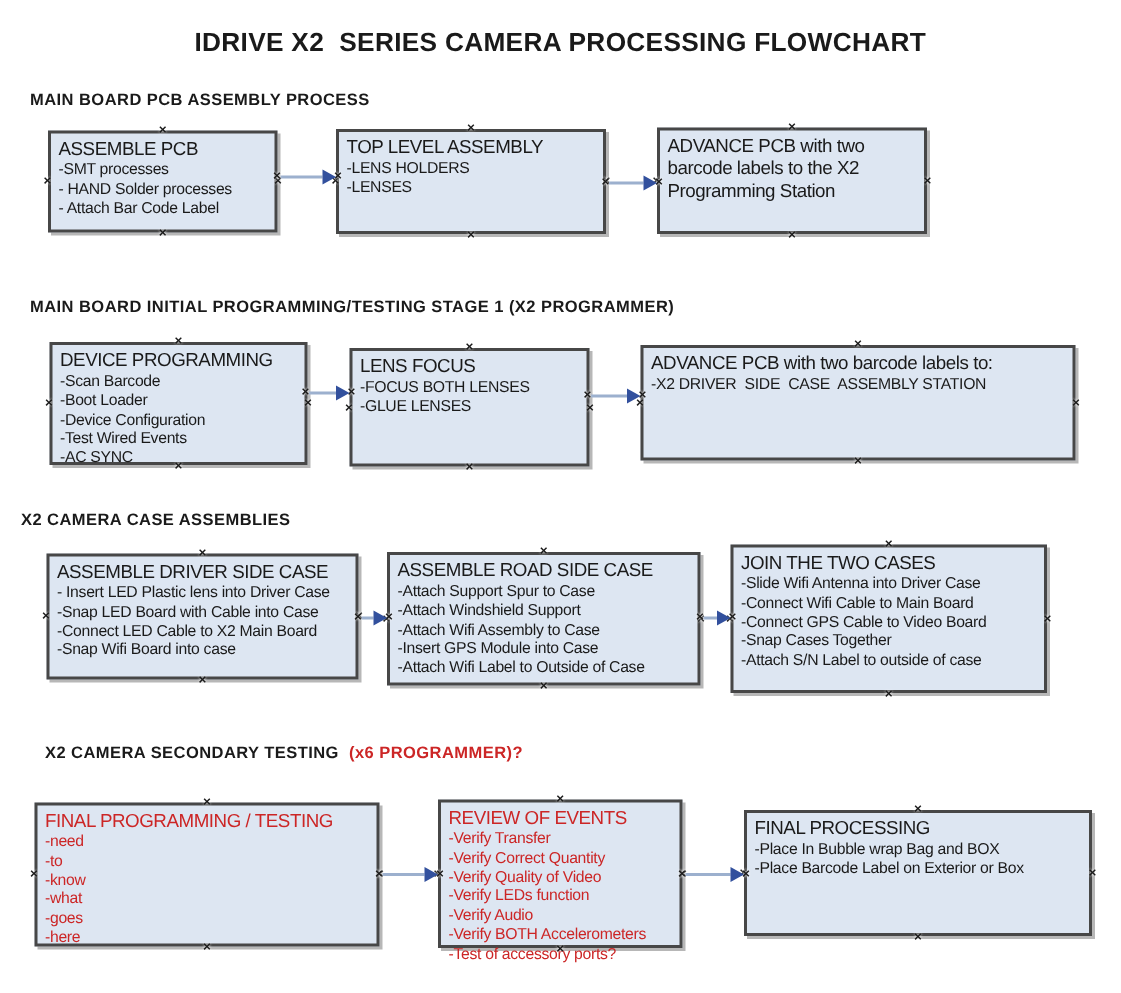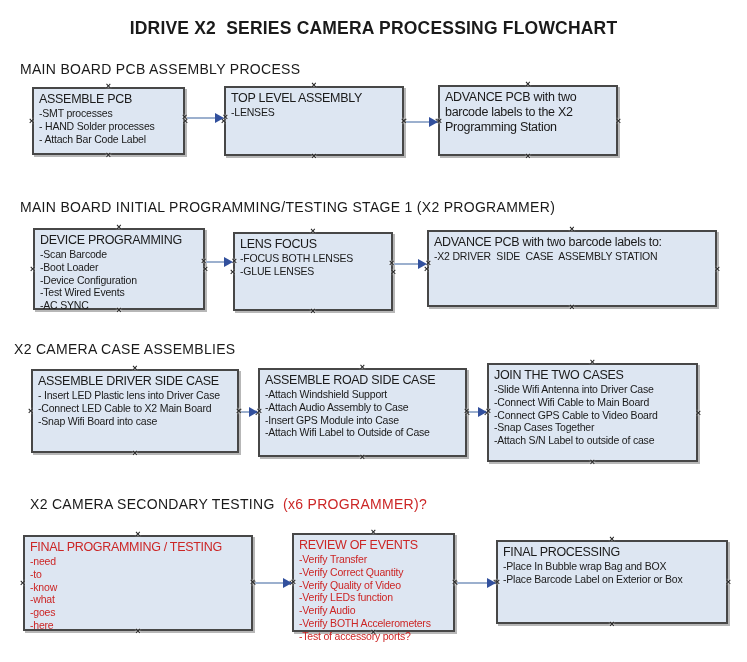--- a/index.html
+++ b/index.html
@@ -4,21 +4,21 @@
 <style>
   :root{
     --box-fill:#dde6f2; --box-border:#474747; --red:#cc2626;
     --arrow-line:#9cb0ce; --arrow-head:#32509d; --handle:#1a1a1a; --text:#1a1a1a;
   }
   *{box-sizing:border-box;margin:0;padding:0}
   body{background:#ffffff;font-family:"Liberation Sans",sans-serif;color:var(--text);}
   .canvas{position:relative;width:747px;height:662px;background:#fff;overflow:hidden}
   .page-title{position:absolute;top:18px;left:0;width:747px;text-align:center;
     font-weight:bold;font-size:17.5px;letter-spacing:.2px;white-space:pre}
-  .shdr{position:absolute;font-weight:normal;font-size:14px;letter-spacing:.3px;white-space:pre}
+  .shdr{position:absolute;font-weight:bold;font-size:11px;letter-spacing:.3px;white-space:pre}
   .shdr .sfx{color:var(--red)}
   .shdr0{left:20px;top:61px}
   .shdr1{left:20px;top:199px}
   .shdr2{left:14px;top:341px}
   .shdr3{left:30px;top:496px}
   .box{position:absolute;background:var(--box-fill);border:2px solid var(--box-border);
     box-shadow:2px 2px 0 rgba(95,95,95,.45);padding:3px 2px 2px 5px}
   .bt{font-weight:normal;font-size:12.5px;letter-spacing:-.3px;line-height:15px}
   .bi .item{font-size:10.5px;letter-spacing:-.2px;line-height:12.8px;white-space:pre}
   .box.red .bt,.box.red .bi .item{color:var(--red)}
@@ -71,20 +71,21 @@
         <div class="item">- Attach Bar Code Label</div>
       </div>
   <span class="h ht">×</span>
       <span class="h hb">×</span>
       <span class="h hl">×</span>
       <span class="h hr">×</span>
     </div>
   <div class="box s0b1">
     <div class="bt">TOP LEVEL ASSEMBLY</div>
     <div class="bi">
+        <div class="item">-LENS HOLDERS</div>
         <div class="item">-LENSES</div>
       </div>
   <span class="h ht">×</span>
       <span class="h hb">×</span>
       <span class="h hl">×</span>
       <span class="h hr">×</span>
     </div>
   <div class="box s0b2">
     <div class="bt">ADVANCE PCB with two barcode labels to the  X2 Programming Station</div>
     <div class="bi"></div>
@@ -147,33 +148,35 @@
       <span class="h hal">×</span>
       <span class="h har">×</span>
     </div>
 
   <div class="shdr shdr2"><span>X2 CAMERA CASE ASSEMBLIES</span><span class="sfx"></span></div>
 
   <div class="box s2b0">
     <div class="bt">ASSEMBLE DRIVER SIDE CASE</div>
     <div class="bi">
         <div class="item">- Insert LED Plastic lens into Driver Case</div>
+        <div class="item">-Snap LED Board with Cable into Case</div>
         <div class="item">-Connect LED Cable to X2 Main Board</div>
         <div class="item">-Snap Wifi Board into case</div>
       </div>
   <span class="h ht">×</span>
       <span class="h hb">×</span>
       <span class="h hl">×</span>
       <span class="h hr">×</span>
     </div>
   <div class="box s2b1">
     <div class="bt">ASSEMBLE ROAD SIDE CASE</div>
     <div class="bi">
+        <div class="item">-Attach Support Spur to Case</div>
         <div class="item">-Attach Windshield Support</div>
-        <div class="item">-Attach Audio Assembly to Case</div>
+        <div class="item">-Attach Wifi Assembly to Case</div>
         <div class="item">-Insert GPS Module into Case</div>
         <div class="item">-Attach Wifi Label to Outside of Case</div>
       </div>
   <span class="h ht">×</span>
       <span class="h hb">×</span>
       <span class="h hl">×</span>
       <span class="h hr">×</span>
     </div>
   <div class="box s2b2">
     <div class="bt">JOIN THE TWO CASES</div>

